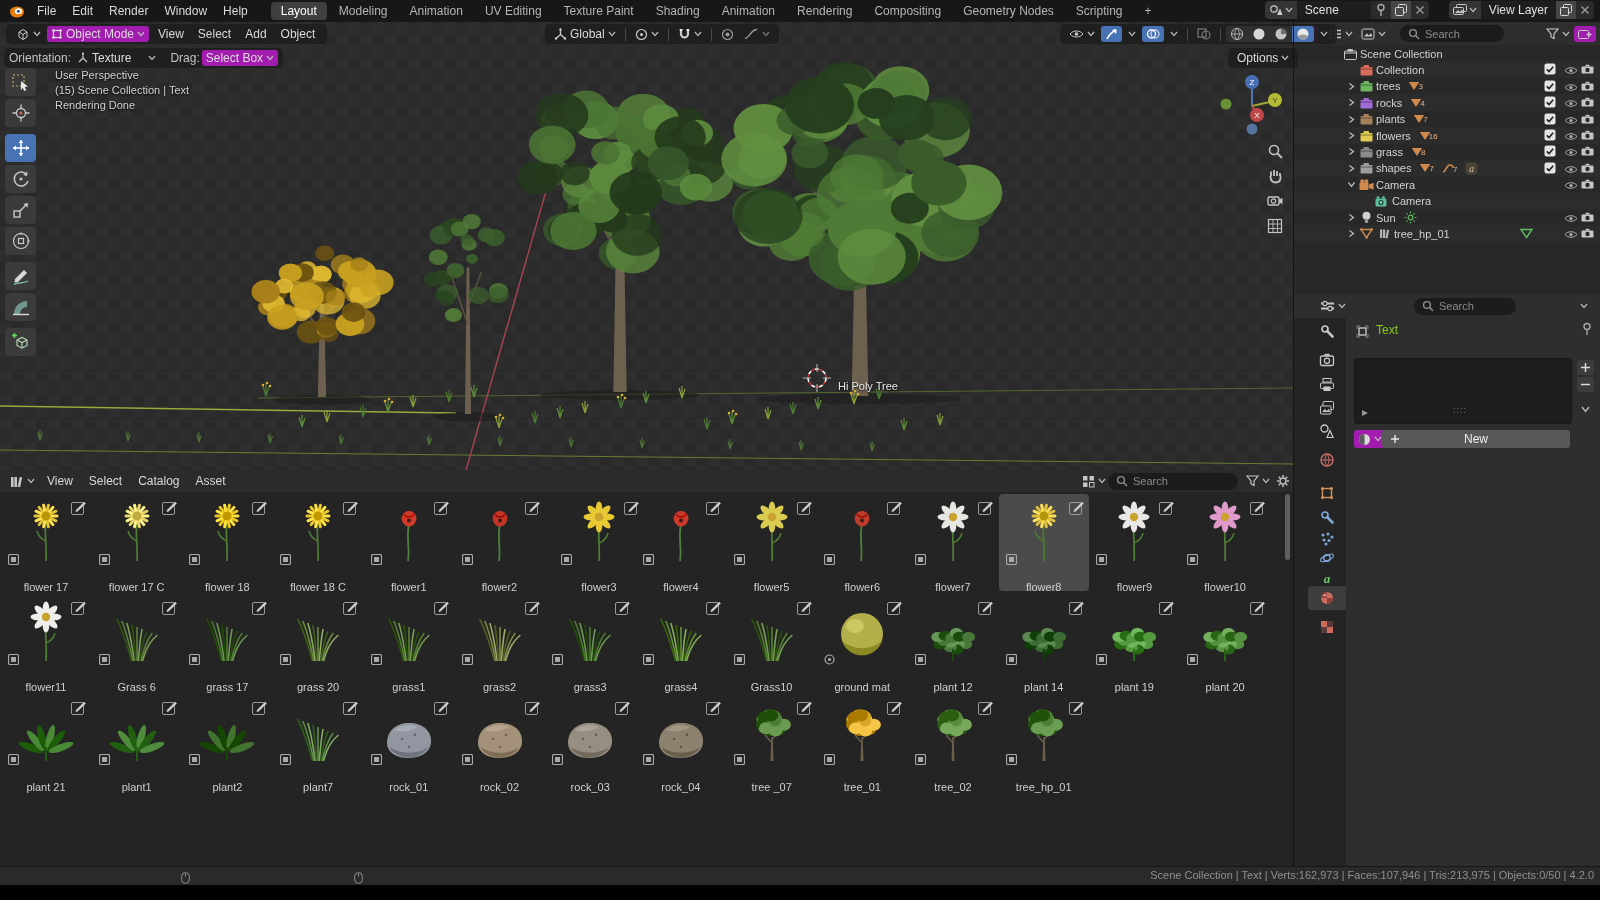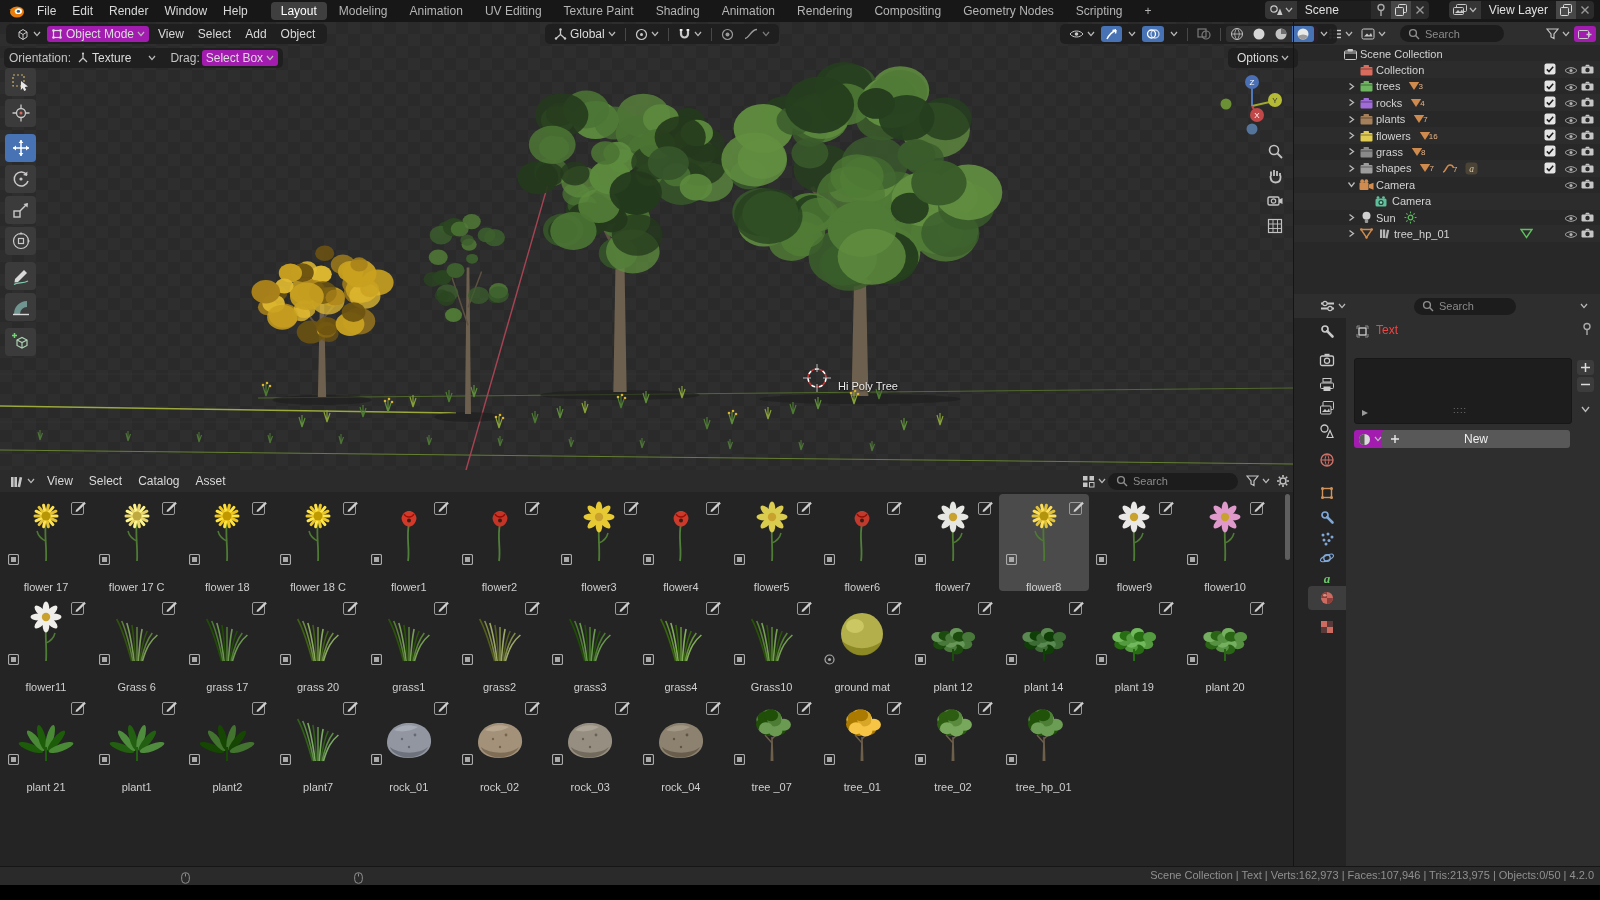--- a/index.html
+++ b/index.html
@@ -701,20 +701,25 @@
       </div>
       <div class="toolbtn" style="top: 306px;">
         <svg width="20" height="20" viewBox="0 0 20 20">
           <path d="M6 8 L11 5.5 L16 8 L16 13.5 L11 16 L6 13.5 Z" fill="none" stroke="#aed3b4" stroke-width="1.2"></path>
           <path d="M6 8 L11 10.5 L16 8 M11 10.5 V16" fill="none" stroke="#aed3b4" stroke-width="1.2"></path>
           <path d="M3.5 1 V6 M1 3.5 H6" stroke="#6fd96f" stroke-width="1.5"></path>
         </svg>
       </div>
     </div>
 
+  <div id="vp-overlay">
+    <div>User Perspective</div>
+    <div>(15) Scene Collection | Text</div>
+    <div>Rendering Done</div>
+  </div>
   <div id="hi-poly-label">Hi Poly Tree</div>
 
   <div class="abs" style="left:1218px;top:50px;z-index:5">
     <svg width="68" height="68" viewBox="0 0 68 68">
       <path d="M34 34 L34 12" stroke="#5078b8" stroke-width="2"></path>
       <path d="M34 34 L56 29" stroke="#a0a832" stroke-width="2"></path>
       <path d="M34 34 L38 41" stroke="#b84a4a" stroke-width="2"></path>
       <circle cx="8" cy="32" r="5.5" fill="#6a8f35"></circle>
       <circle cx="34" cy="57" r="5.5" fill="#55749c"></circle>
       <circle cx="34" cy="10" r="7" fill="#4a6fb5"></circle>
@@ -2279,21 +2284,21 @@
         </svg>
       </div>
     </div>
 
   <span class="abs" style="left:62px;top:30px">
     <svg width="13" height="13" viewBox="0 0 13 13">
         <rect x="3" y="3" width="7" height="7" fill="none" stroke="#dcdcdc" stroke-width="1.2"></rect>
         <path d="M1 4 V1 H4 M9 1 H12 V4 M12 9 V12 H9 M4 12 H1 V9" stroke="#8a8a8a" fill="none"></path>
       </svg>
   </span>
-  <span class="abs" style="left:82px;top:29px;font-size:12px;color:#ef4444">Text</span>
+  <span class="abs" style="left:82px;top:29px;font-size:12px;color:#84cc16">Text</span>
   <span class="abs" style="left:287px;top:28px">
     <svg width="12" height="14" viewBox="0 0 12 14">
         <circle cx="6" cy="4.5" r="3" fill="none" stroke="#a9a9a9" stroke-width="1.4"></circle>
         <path d="M6 7.5 V13" stroke="#a9a9a9" stroke-width="1.4"></path>
       </svg>
   </span>
 
   <div id="mat-list">
     <svg class="abs" style="left:6px;top:50px" width="8" height="8" viewBox="0 0 8 8">
         <path d="M1 1 L7 4 L1 7 Z" fill="#9a9a9a"></path>

